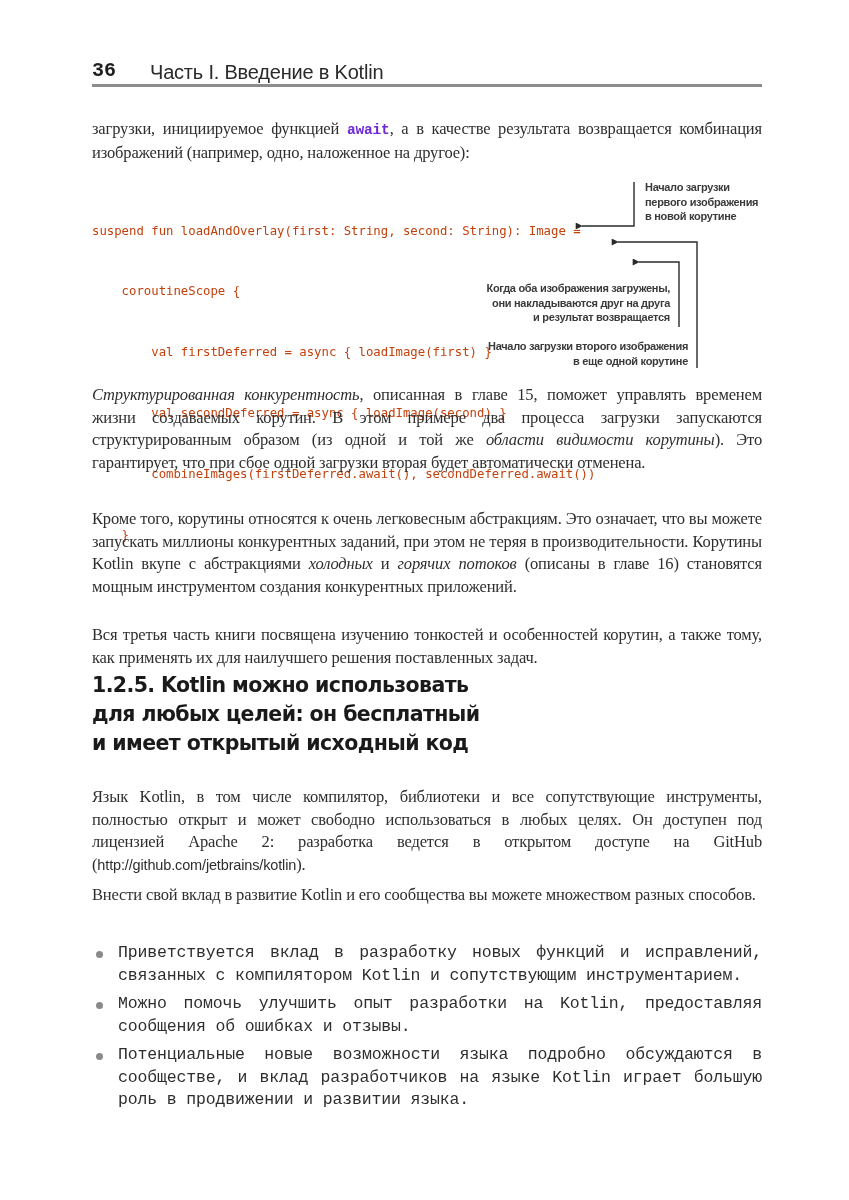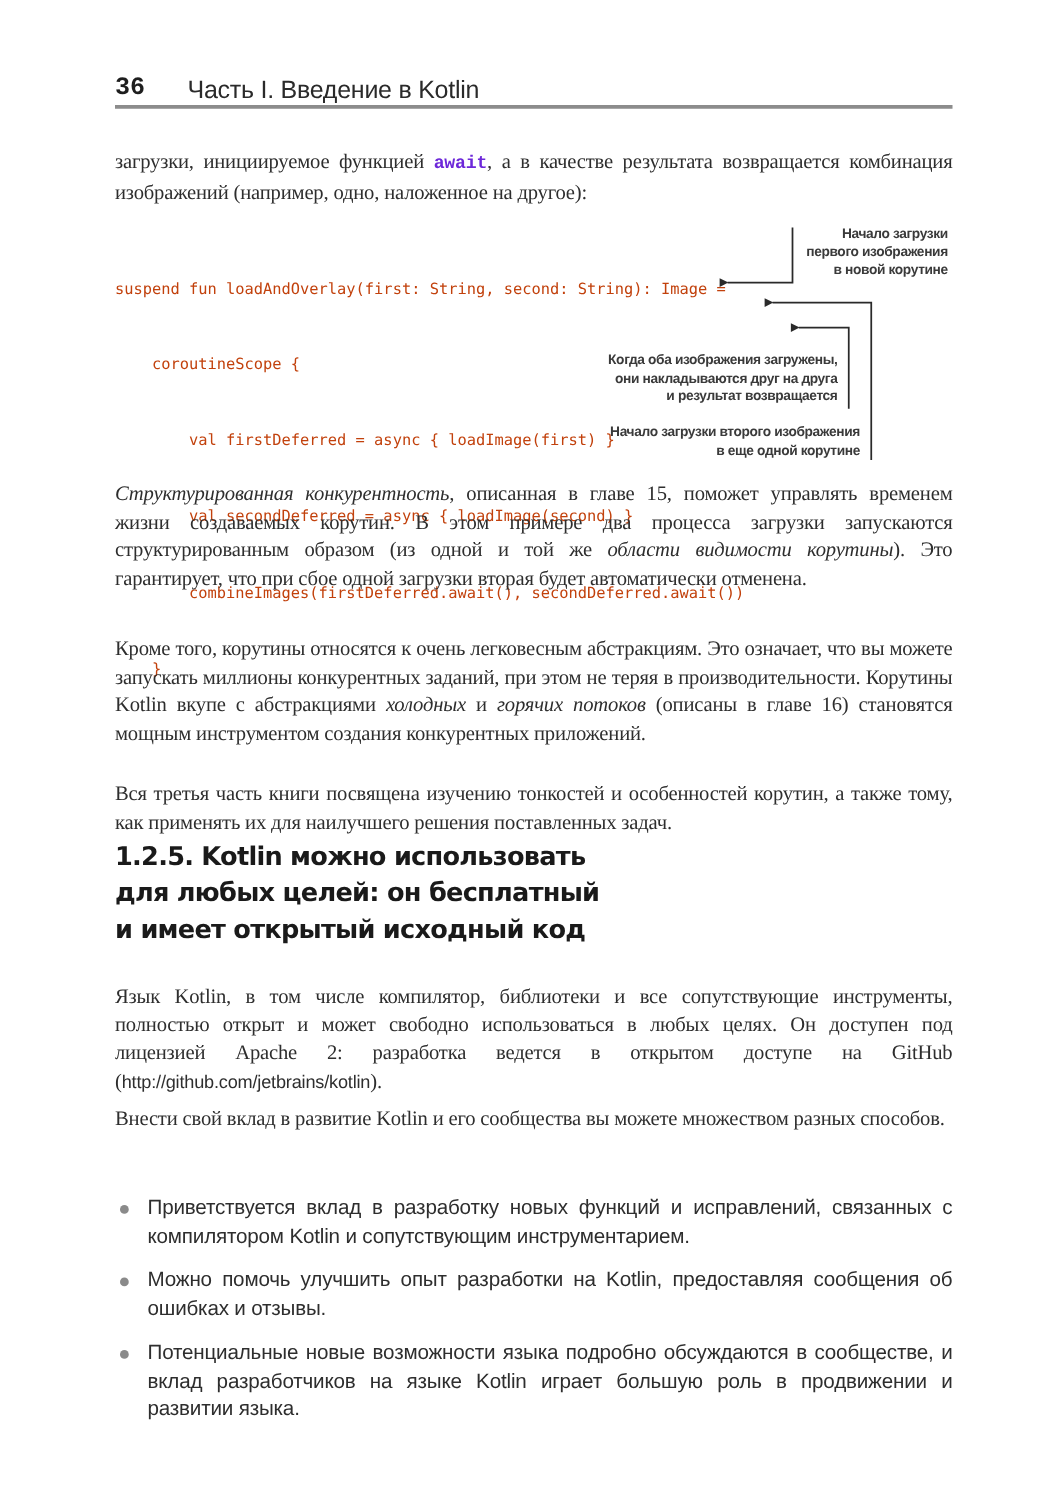--- a/index.html
+++ b/index.html
@@ -18,33 +18,33 @@
   .para code { font-family: Liberation Mono, monospace; font-size: 14.5px; color: #6d28d9; font-weight: bold; }
   .url { font-family: "Liberation Sans", sans-serif; font-size: 14.5px; }
 
   
   .code { position: absolute; left: 92px; top: 180px; font-family: "DejaVu Sans Mono", monospace; font-size: 12.3px; line-height: 20.3px; color: #c2410c; white-space: pre; }
   .code-line { display: block; height: 20.3px; }
 
   
   .callout { position: absolute; font-family: "Liberation Sans", sans-serif; font-weight: bold; font-size: 11px; line-height: 14.5px; color: #3a3a3a; letter-spacing: -0.3px; }
   .callout span { display: block; }
-  .callout-1 { left: 645px; top: 180px; text-align: right; }
+  .callout-1 { left: 645px; top: 180px; text-align: left; }
   .callout-2 { left: 430px; top: 281px; width: 240px; text-align: right; }
   .callout-3 { left: 430px; top: 339px; width: 258px; text-align: right; }
 
   .arrows { position: absolute; left: 0; top: 0; width: 849px; height: 400px; pointer-events: none; }
 
   
   .section-heading { position: absolute; left: 92px; top: 671px; width: 520px; font-family: "DejaVu Sans", sans-serif; font-weight: bold; font-size: 20.5px; line-height: 29px; color: #1a1a1a; letter-spacing: -0.6px; }
   .section-heading span { display: block; }
 
   
   .bullets { position: absolute; left: 92px; top: 942px; width: 670px; margin: 0; padding: 0; list-style: none; }
-  .bullet { position: relative; padding-left: 26px; font-family: Liberation Sans, sans-serif; font-size: 16.5px; line-height: 22.5px; color: #2e2e2e; text-align: justify; margin-bottom: 6px; letter-spacing: -0.15px; margin-top: 13px; }
+  .bullet { position: relative; padding-left: 26px; font-family: Liberation Mono, monospace; font-size: 16.5px; line-height: 22.5px; color: #2e2e2e; text-align: justify; margin-bottom: 6px; letter-spacing: -0.15px; }
   .bullet-dot { position: absolute; left: 4px; top: 9px; width: 7px; height: 7px; border-radius: 50%; background: #8a8a8a; }
 </style>
 </head>
 <body>
 
 <div class="page">
 
   <div class="running-header">
     <span class="page-number">36</span>
     <span class="header-title">Часть I. Введение в Kotlin</span>

